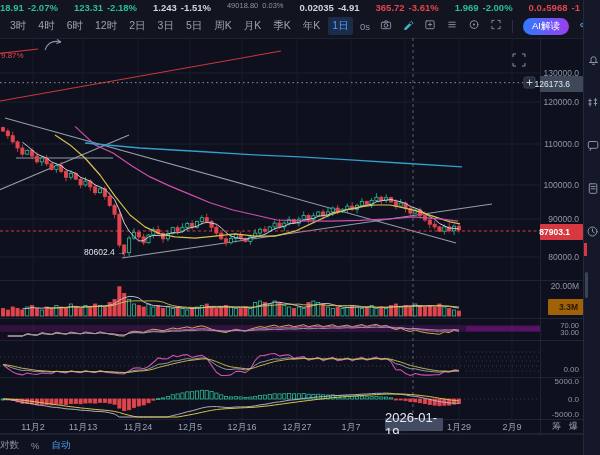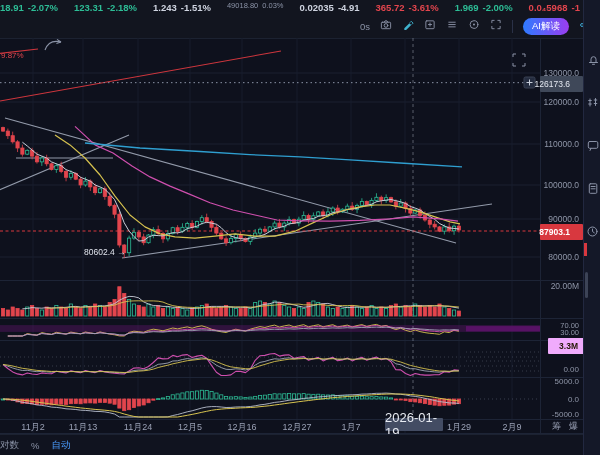--- a/index.html
+++ b/index.html
@@ -24,21 +24,21 @@
   .ai-btn{display:flex;align-items:center;justify-content:center;padding:2px 9px;border-radius:9px;
           color:#fff;font-size:9.5px;background:linear-gradient(90deg,#2e7bff,#9b3df0);cursor:pointer;}
   
   .chartwrap{position:absolute;left:0;top:38px;width:600px;height:415px;}
   svg text{font-family:"Liberation Sans","DejaVu Sans",sans-serif;}
   
   .pricebox{position:absolute;width:43px;height:16px;font-size:8.5px;display:flex;align-items:center;
             justify-content:flex-end;padding-right:13px;box-sizing:border-box;border-radius:1px;}
   .box-alert{left:540px;top:76px;background:#3f4859;color:#e3e7f0;}
   .box-cur{left:540px;top:224px;background:#d8383f;color:#fff;font-weight:bold;}
-  .box-vol{left:548px;top:299px;background:#f0abfc;color:#231703;font-weight:bold;margin-top:39px;}
+  .box-vol{left:548px;top:299px;background:#a16207;color:#231703;font-weight:bold;}
   .lowlabel{position:absolute;left:84px;top:247px;font-size:8.5px;color:#dfe3ec;}
   .trendpct{position:absolute;left:1px;top:51px;font-size:8px;color:#e2454d;}
   .datebox{position:absolute;left:385px;top:418px;width:58px;height:13px;background:#434c63;color:#e8ebf2;
            font-size:13px;display:flex;align-items:center;justify-content:center;border-radius:1px;}
   .chips{position:absolute;top:420px;left:552px;display:flex;gap:8px;font-size:9px;color:#9aa1b5;}
   .chip{cursor:pointer;}
   .bottombar{position:absolute;left:0;top:434px;width:600px;height:21px;background:#10131f;
              border-top:1px solid #1c2231;display:flex;align-items:center;
              gap:12px;font-size:9.5px;color:#8b93a7;padding-right:22px;box-sizing:border-box;}
   .bb{cursor:pointer}.bb.on{color:#4a9dff;}
@@ -83,20 +83,34 @@
         <span>1.969</span>
         <span>-2.00%</span>
       </span>
       <span class="tk red">
         <span>0.0₄5968</span>
         <span>-1</span>
       </span>
     </div>
 
   <div class="toolbar">
+    <div class="tfs">
+        <span class="tf">3时</span>
+        <span class="tf">4时</span>
+        <span class="tf">6时</span>
+        <span class="tf">12时</span>
+        <span class="tf">2日</span>
+        <span class="tf">3日</span>
+        <span class="tf">5日</span>
+        <span class="tf">周K</span>
+        <span class="tf">月K</span>
+        <span class="tf">季K</span>
+        <span class="tf">年K</span>
+        <span class="tf sel">1日</span>
+      </div>
     <div class="tools">
       <span class="tool">0s</span>
       <span class="tool" id="tool-icons" style="display:flex;gap:10px;">
           <span><svg width="12" height="12" viewBox="0 0 12 13" fill="none" stroke="#8b93a7" stroke-width="1" stroke-linecap="round" stroke-linejoin="round">
               <rect x="1" y="3.5" width="10" height="7" rx="1"></rect>
               <circle cx="6" cy="7" r="2"></circle>
               <path d="M4 3.5L5 2h2l1 1.5"></path>
             </svg></span>
           <span><svg width="12" height="12" viewBox="0 0 12 13" fill="none" stroke="#8b93a7" stroke-width="1" stroke-linecap="round" stroke-linejoin="round">
               <path d="M2 10l5.5-5.5 2 2L4 12H2z" fill="#3fb3cf" stroke="none"></path>

